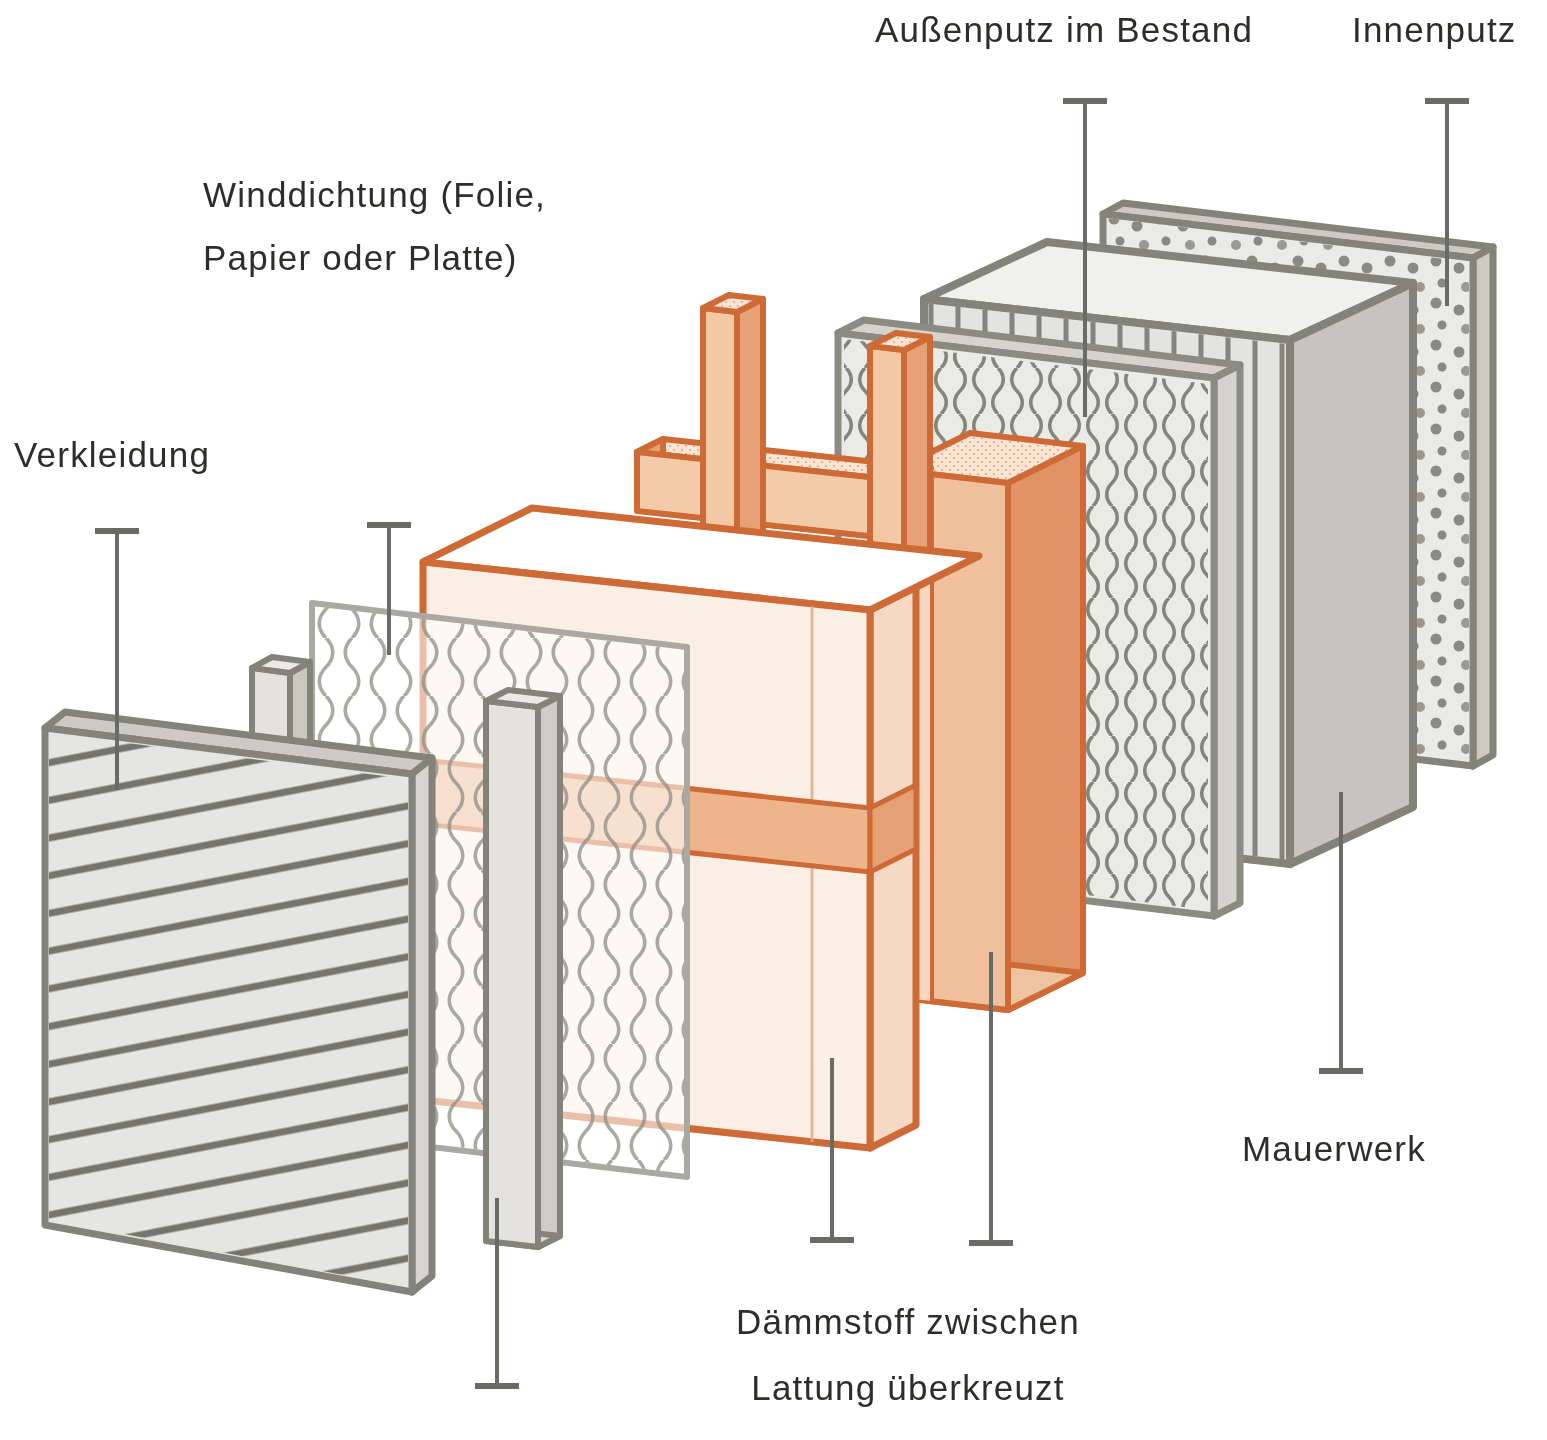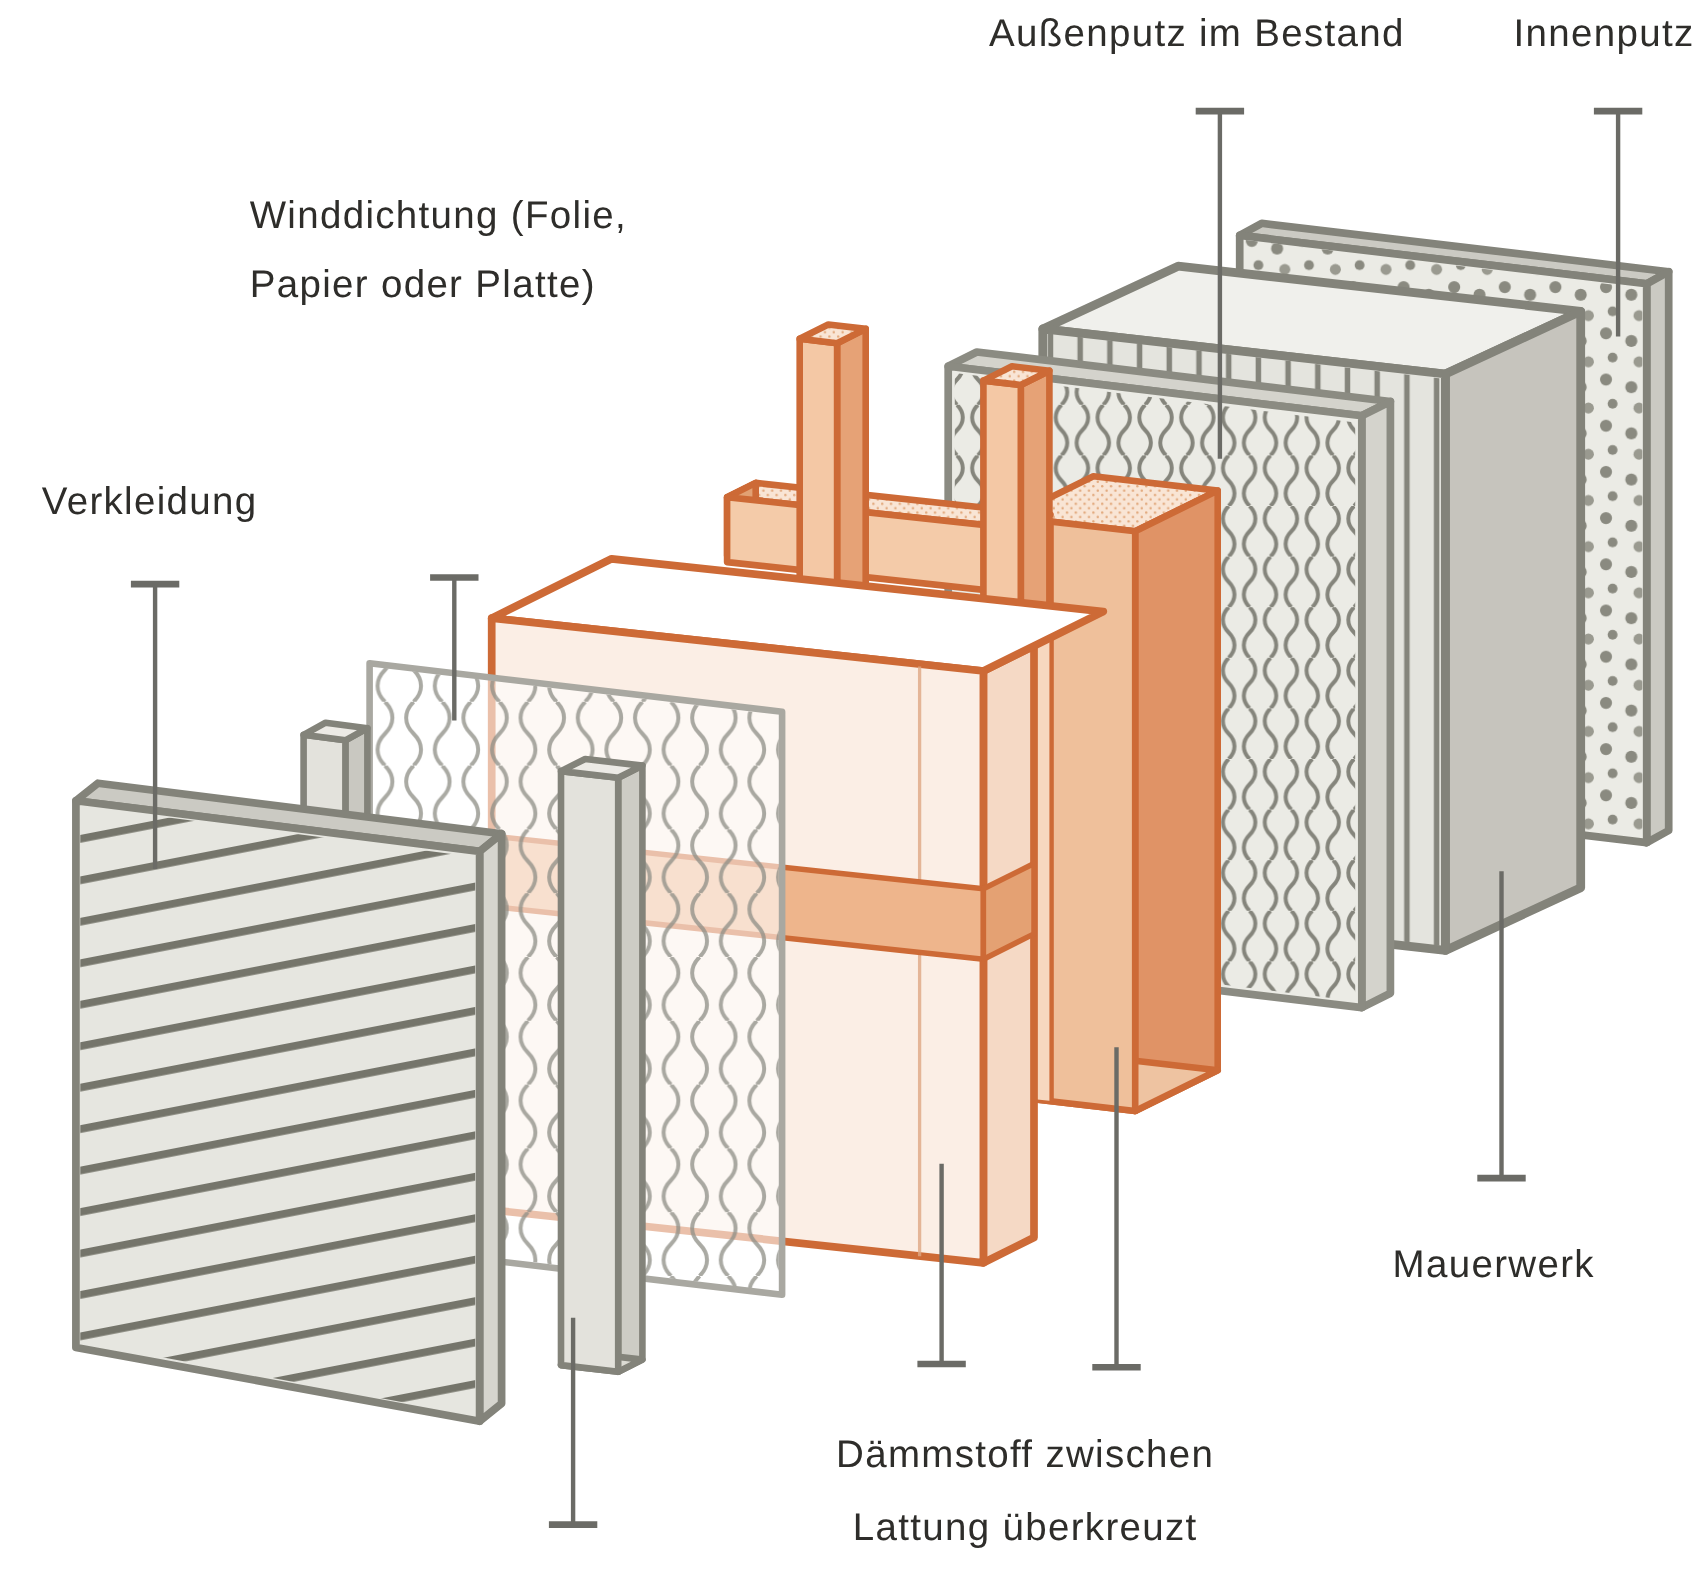--- a/index.html
+++ b/index.html
@@ -7,21 +7,20 @@
     padding: 0;
     background: #ffffff;
   }
   .stage {
     position: relative;
     width: 1524px;
     height: 1440px;
     background: #ffffff;
     overflow: hidden;
     font-family: "Liberation Sans", "DejaVu Sans", sans-serif;
-    padding-left: 24px;
   }
   svg { display: block; }
   text {
     font-family: "Liberation Sans", "DejaVu Sans", sans-serif;
     font-size: 35px;
     letter-spacing: 1.2px;
     fill: #2e2d2a;
   }
 </style>
 </head>

